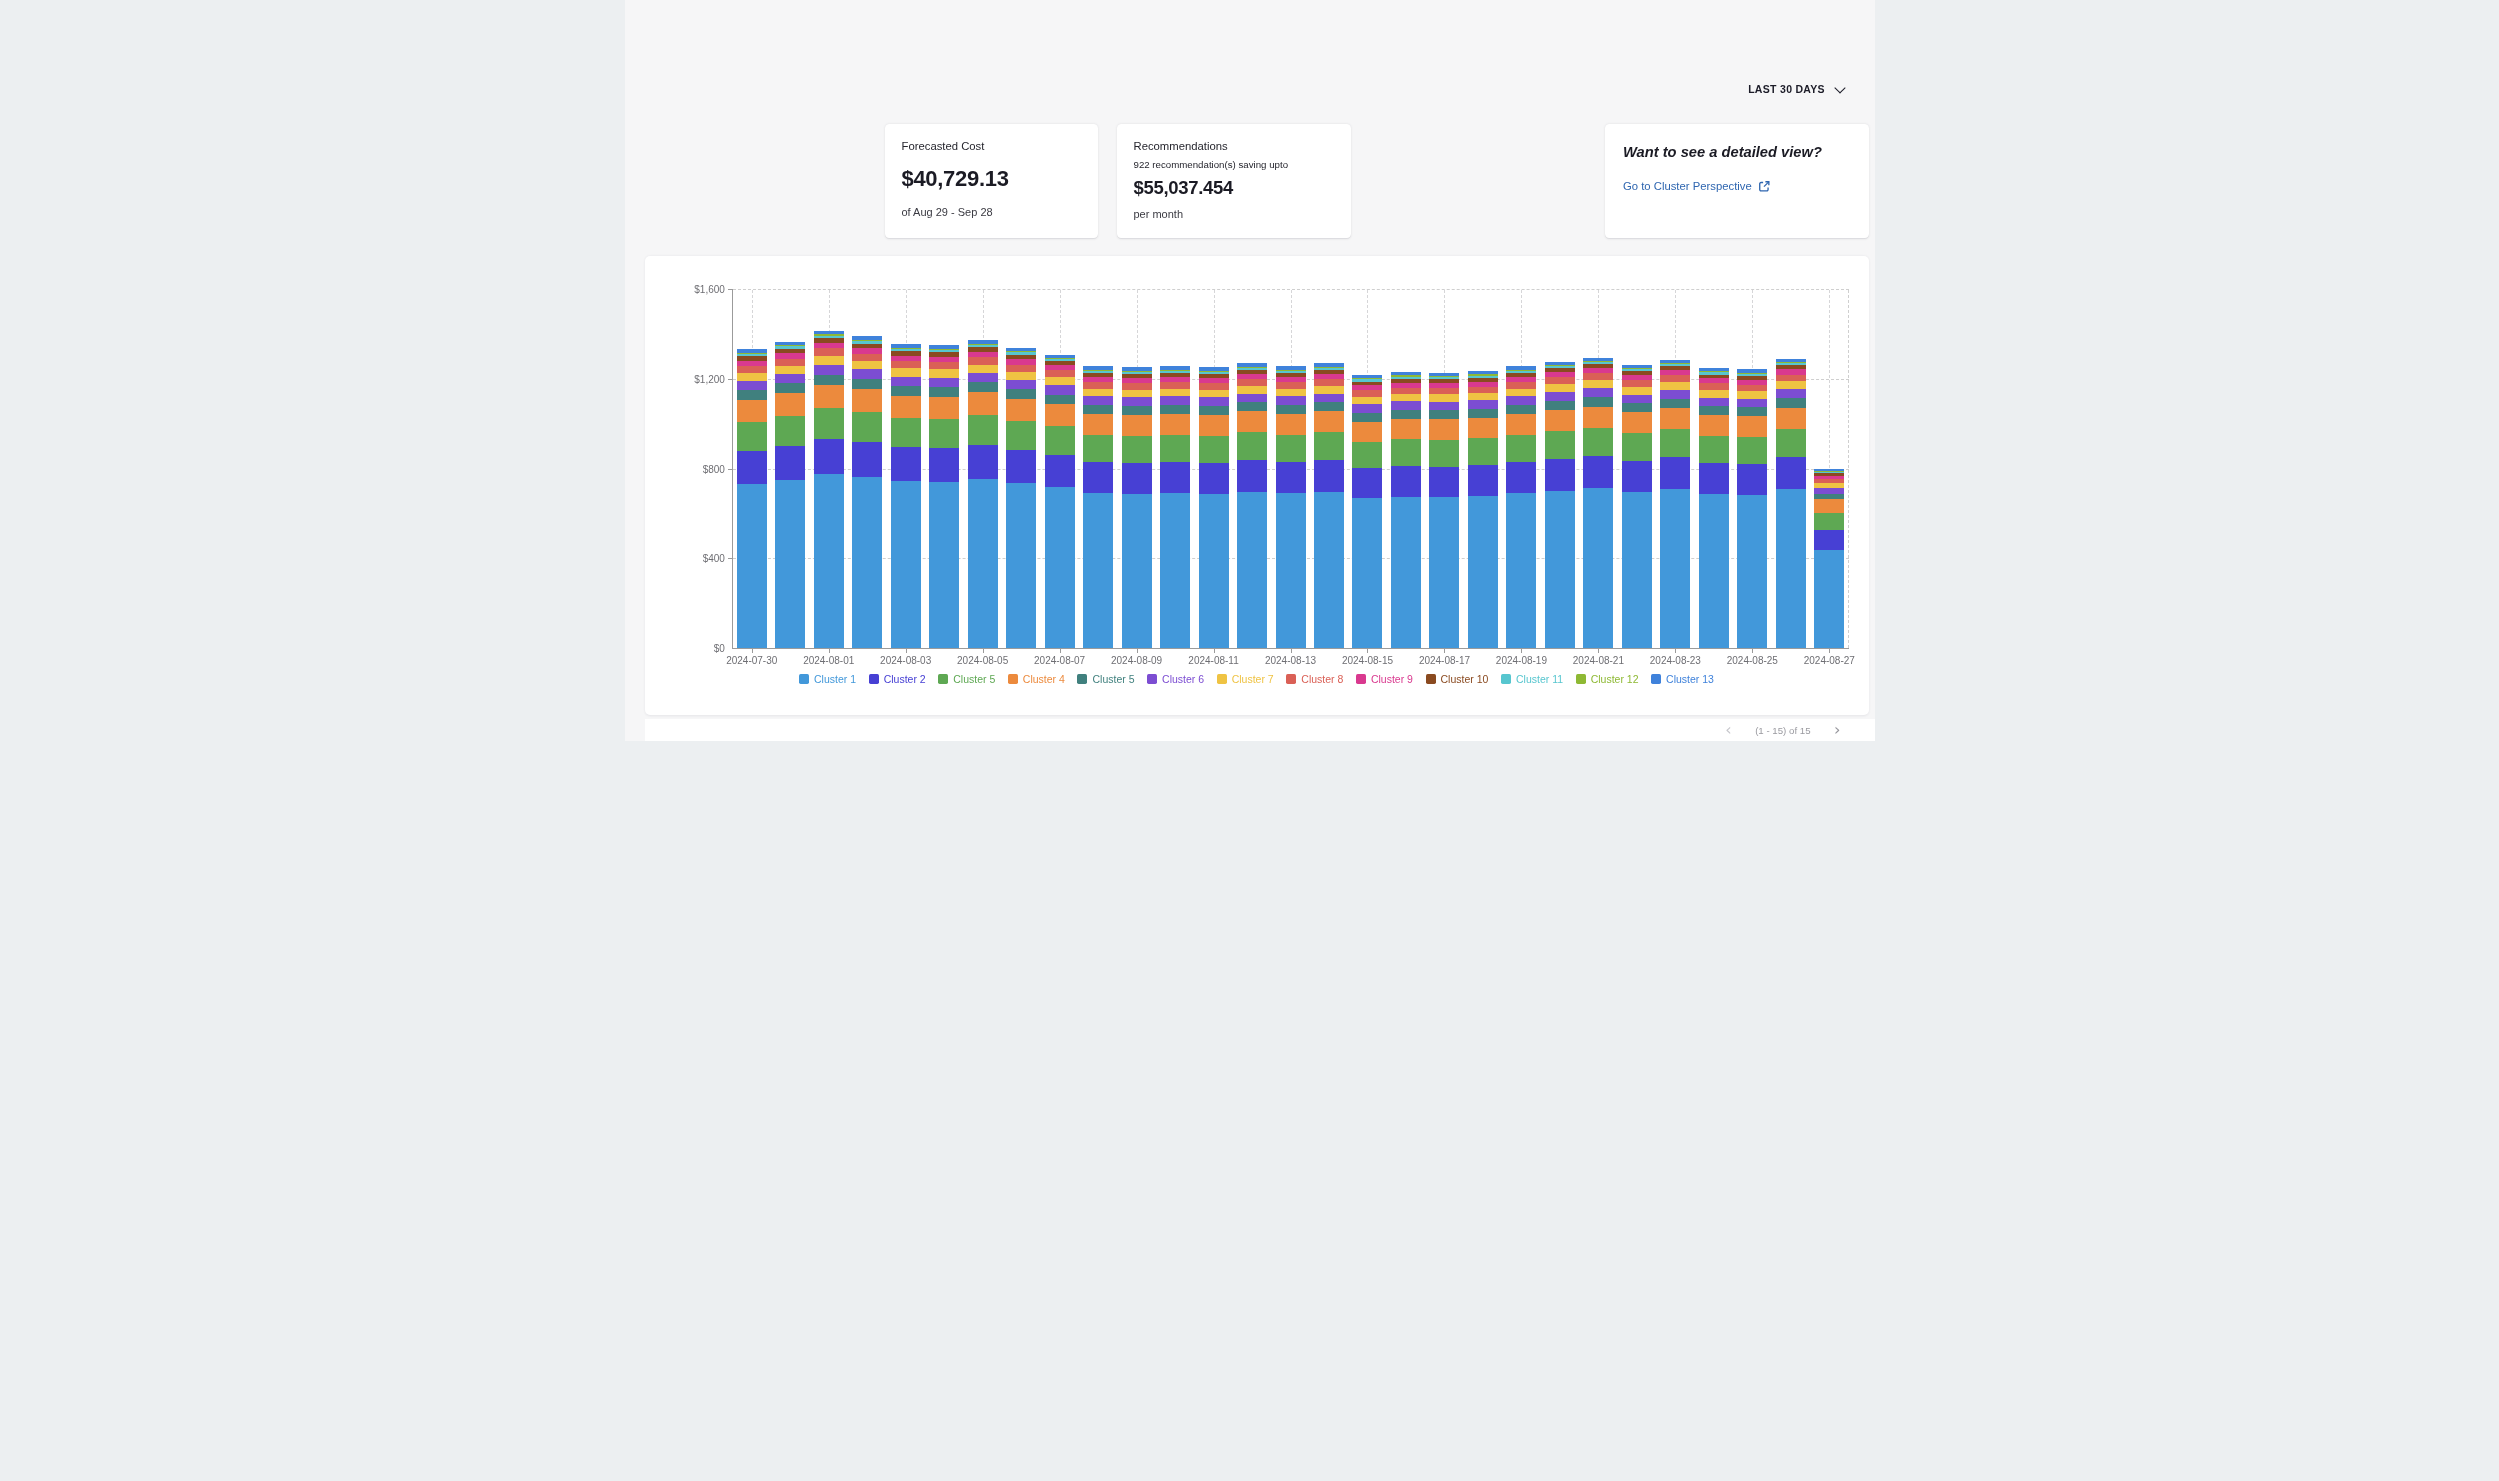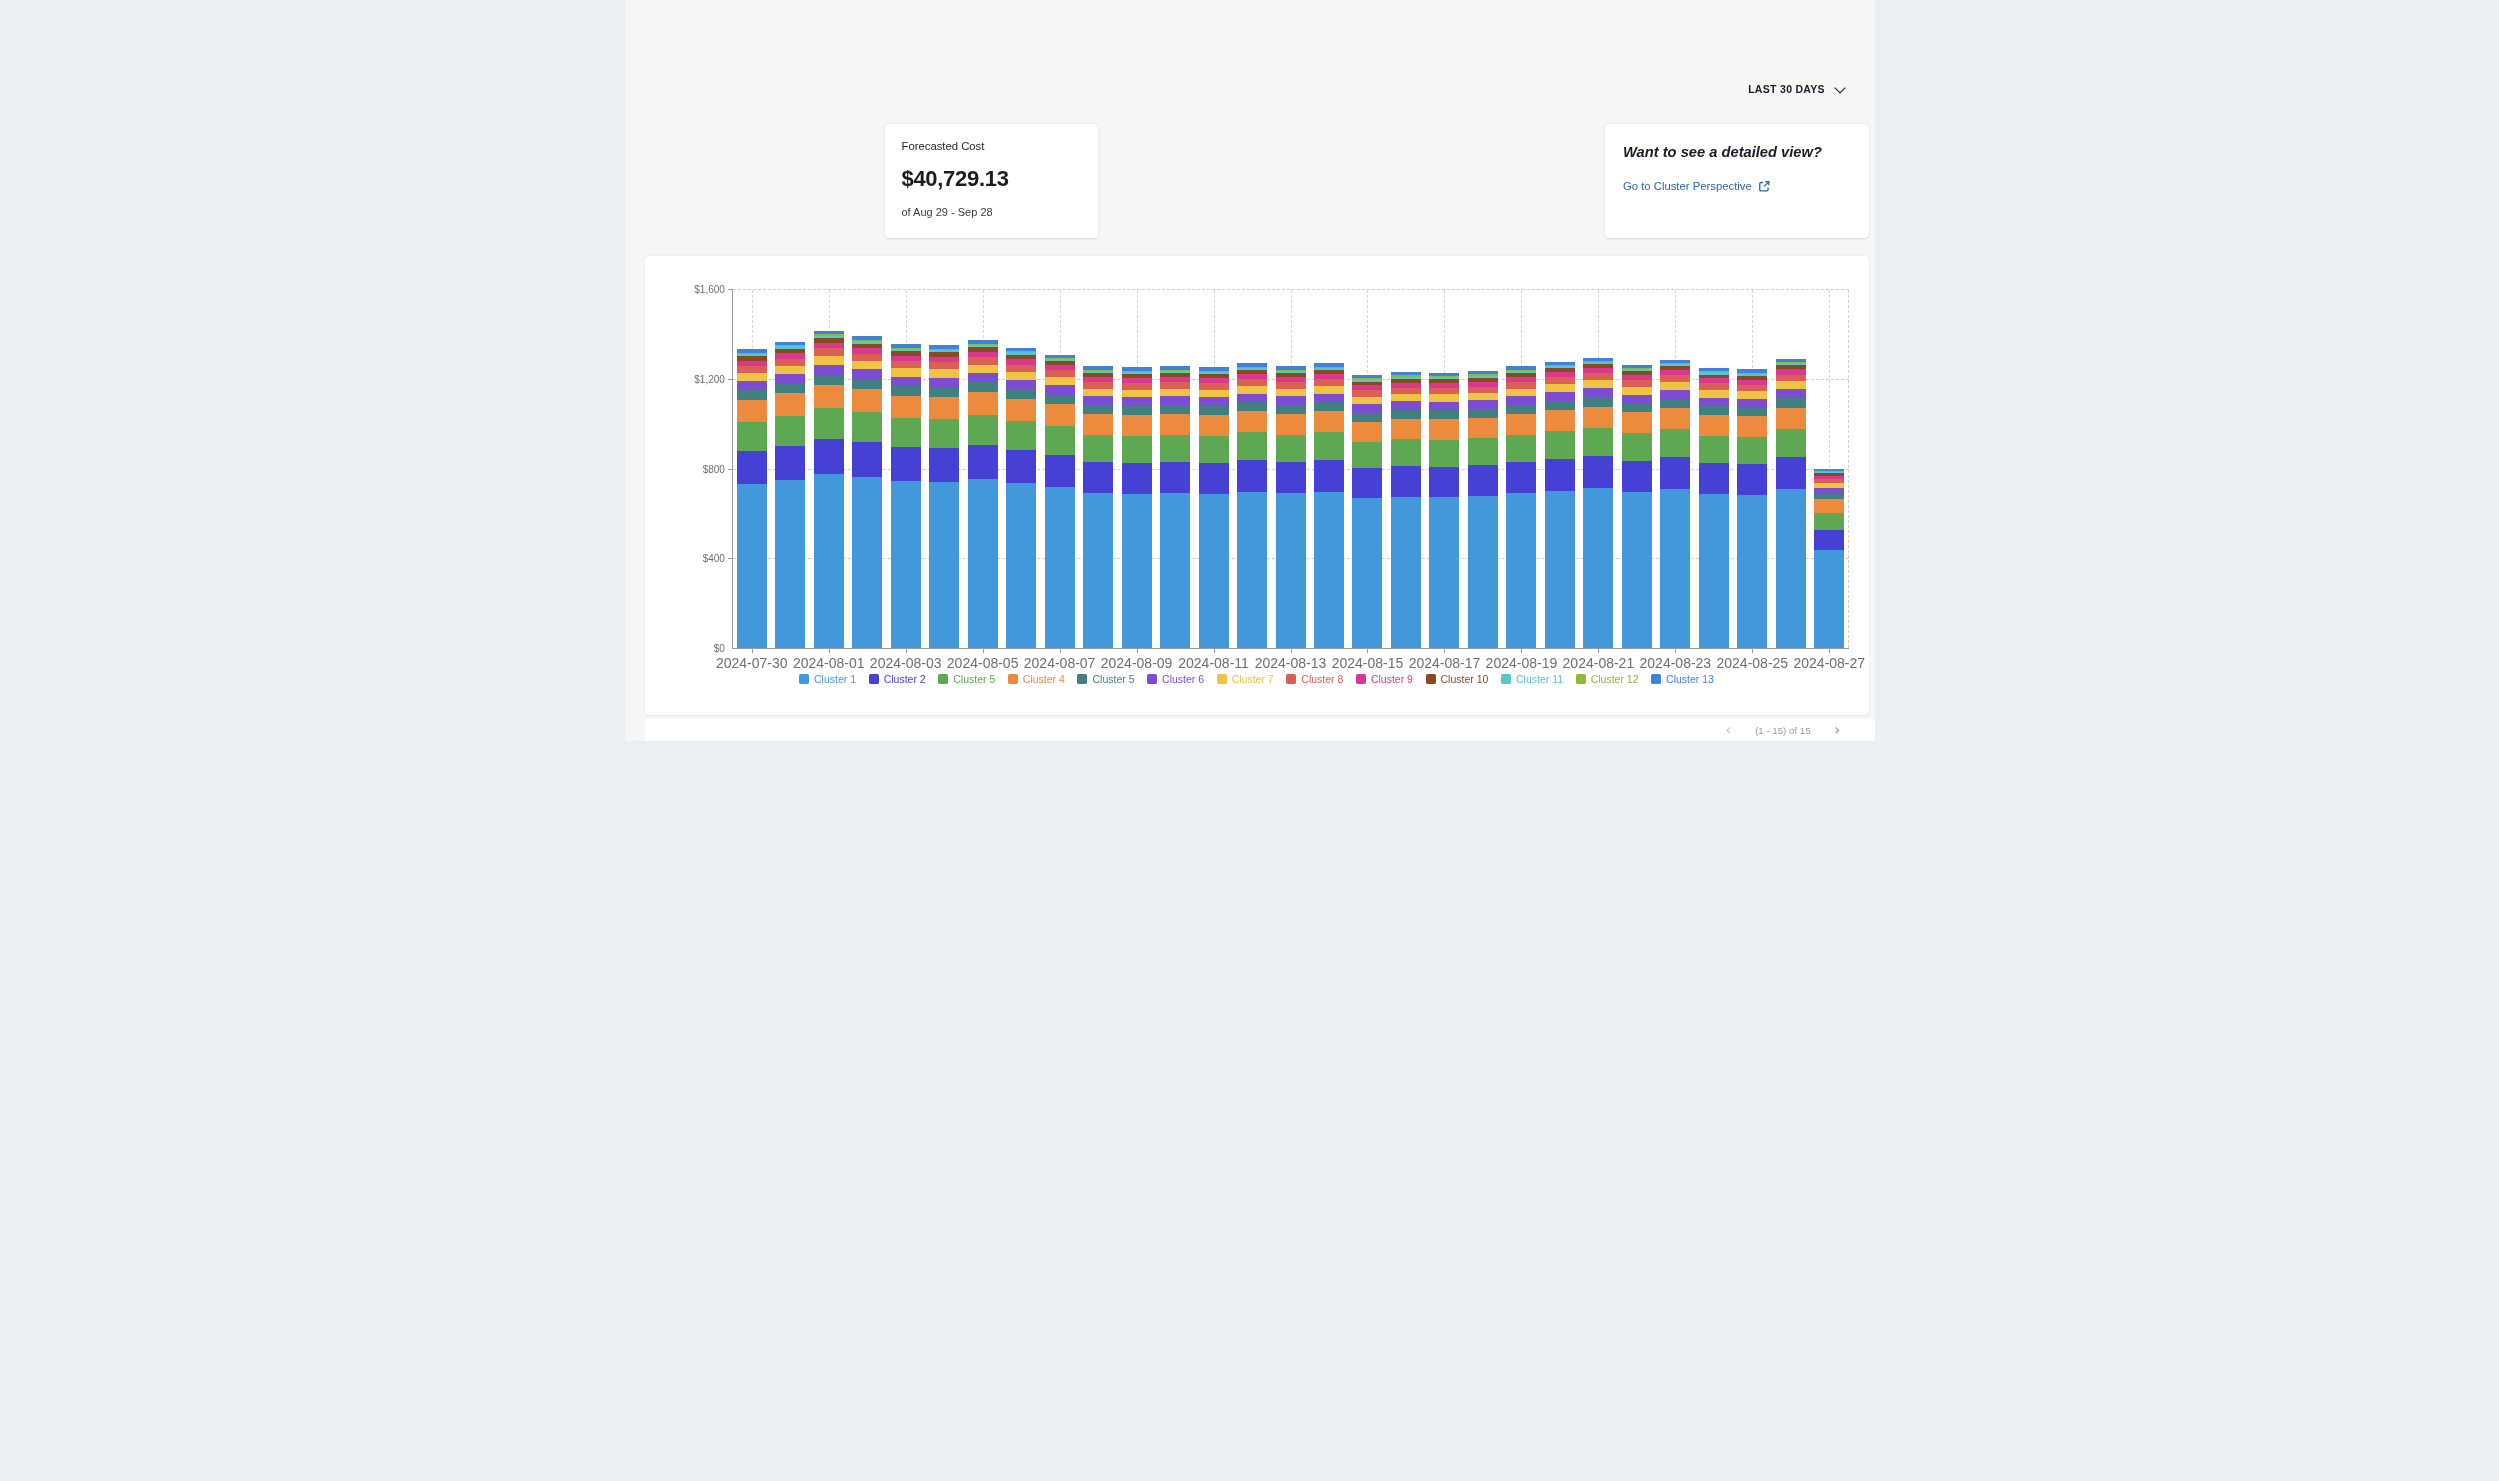--- a/index.html
+++ b/index.html
@@ -38,21 +38,21 @@
   
   .chart-card { position:absolute; top:256px; left:20px; width:1224px; height:459px; background:#fff; border-radius:5px; box-shadow:0 0.8px 2.5px rgba(40,41,61,.08); }
   .plot { position:absolute; left:87px; top:34px; width:1117px; height:359px; border-left:0.8px solid #9b9b9b; border-bottom:0.8px solid #9b9b9b; display:flex; }
   .hgrid { position:absolute; left:0; right:0; height:0; border-top:0.8px dashed #cfcfcf; }
   .redge { position:absolute; right:0; top:0; bottom:0; width:0; border-right:0.8px dashed #cfcfcf; }
   .ylabel { position:absolute; right:calc(100% + 7.6px); font-size:10px; color:#6e6e73; transform:translateY(50%); white-space:nowrap; }
   .ytick { position:absolute; left:-4.2px; width:4.2px; height:0; border-top:0.8px solid #9b9b9b; }
   .slot { position:relative; flex:1; height:100%; }
   .vgrid { position:absolute; left:50%; top:0; bottom:0; width:0; border-left:0.8px dashed #d6d6d8; }
   .xtick { position:absolute; left:50%; bottom:-5px; height:5px; width:0; border-left:0.8px solid #9b9b9b; }
-  .xlabel { position:absolute; top:calc(100% + 6.7px); left:50%; transform:translateX(-50%); font-size:14px; color:#6e6e73; white-space:nowrap; }
+  .xlabel { position:absolute; top:calc(100% + 6.7px); left:50%; transform:translateX(-50%); font-size:10px; color:#6e6e73; white-space:nowrap; }
   .bar { position:absolute; bottom:0; left:11%; width:78%; display:flex; flex-direction:column-reverse; cursor:pointer; }
   .seg { width:100%; }
   .legend { position:absolute; left:0; right:0; top:417px; display:flex; justify-content:center; align-items:center; gap:12.6px; }
   .legend-item { display:flex; align-items:center; gap:5px; font-size:10.5px; cursor:pointer; }
   .swatch { width:10px; height:10px; border-radius:1.7px; }
 
   
   .footer { position:absolute; top:719px; left:20px; right:0; height:22px; background:#fff; display:flex; align-items:center; justify-content:flex-end; gap:23.5px; padding-right:34px; }
   .pag-text { font-size:9.7px; color:#9a9aa0; }
   .pag-chev { font-size:16px; line-height:1; cursor:pointer; font-family:"DejaVu Sans", sans-serif; }
@@ -72,20 +72,28 @@
 
 
   <div class="card" style="left:260px; width:213px;">
     <div class="card-title">Forecasted Cost</div>
     <div class="card-value-row">
       <span class="card-value">$40,729.13</span>
     </div>
     <div class="card-period">of Aug 29 - Sep 28</div>
   </div>
 
+  <div class="card rec" style="left:492px; width:234px;">
+    <div class="card-title">Recommendations</div>
+    <div class="card-sub">922 recommendation(s) saving upto</div>
+    <div class="card-value-row">
+      <span class="card-value">$55,037.454</span>
+    </div>
+    <div class="card-period">per month</div>
+  </div>
 
   <div class="card detail" style="left:980px; width:264px;">
     <div class="detail-title">Want to see a detailed view?</div>
     <div class="detail-link">
       <span>Go to Cluster Perspective</span>
       <svg width="12.6" height="12.6" viewBox="0 0 16 16">
         <path d="M6.5 3.2H3.8A1.6 1.6 0 0 0 2.2 4.8v7.4a1.6 1.6 0 0 0 1.6 1.6h7.4a1.6 1.6 0 0 0 1.6-1.6V9.5" stroke="#2f66b0" fill="none" stroke-width="1.7"></path>
         <path d="M9.4 2.2h4.4v4.4" stroke="#2f66b0" fill="none" stroke-width="1.7"></path>
         <path d="M13.6 2.4L7.6 8.4" stroke="#2f66b0" fill="none" stroke-width="1.7"></path>
       </svg>

